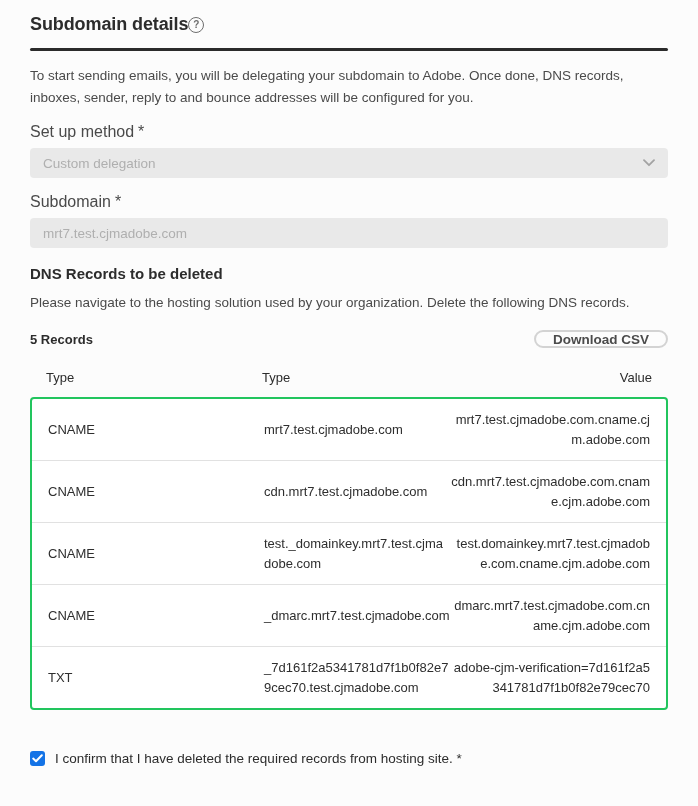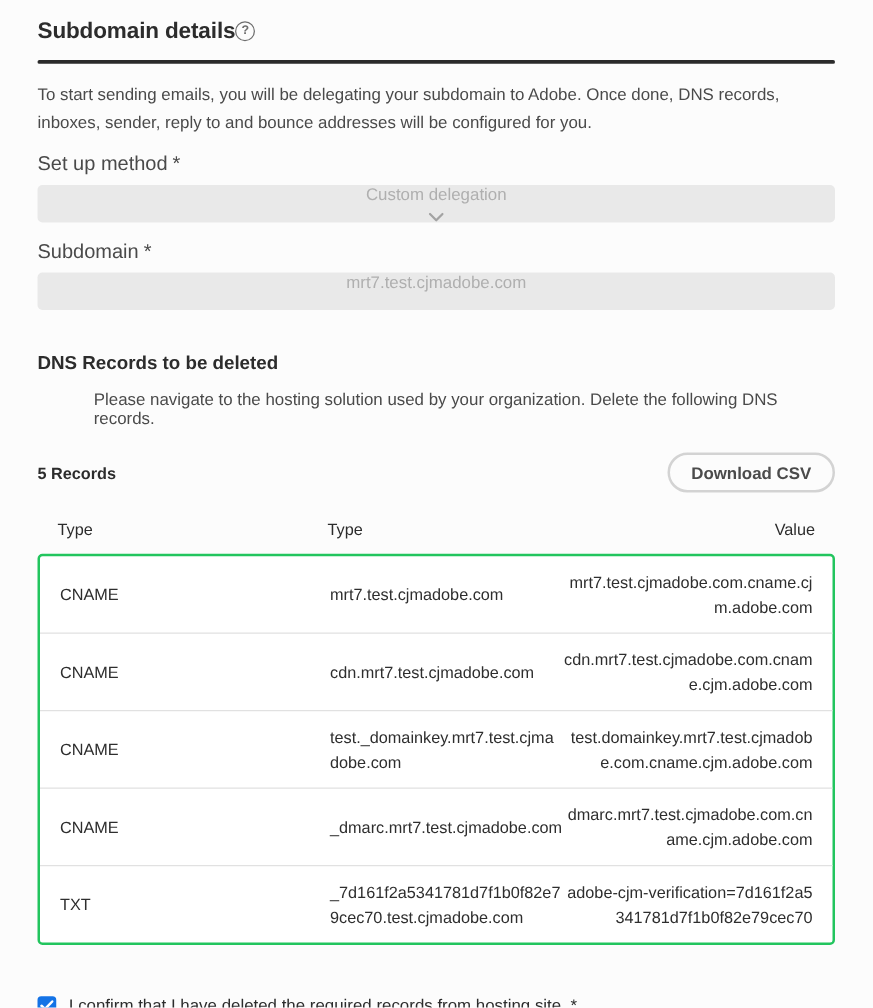--- a/index.html
+++ b/index.html
@@ -23,32 +23,32 @@
   .divider { height: 3px; background: #2b2b2b; border-radius: 2px; margin-top: 13px; }
 
   .intro { margin-top: 14px; font-size: 13.5px; line-height: 1.6; color: #4a4a4a; max-width: 648px; }
 
   
   .field-label { display: block; margin-top: 15px; font-size: 16px; color: #4a4a4a; }
   .field-label .asterisk { margin-left: 4px; color: #4a4a4a; }
   .field {
     margin-top: 7px; height: 30px; background: #e9e9e9; border-radius: 4px;
     display: flex; align-items: center; justify-content: space-between;
-    padding: 0 13px; font-size: 13.5px; color: #afafaf; flex-direction: column;
+    padding: 0 13px; font-size: 13.5px; color: #afafaf;
   }
   .field .chevron { display: flex; align-items: center; }
 
   
-  .dns-heading { margin-top: 34px; font-size: 15px; font-weight: 700; color: #2c2c2c; }
-  .instruction { margin-top: 13px; font-size: 13.5px; color: #4a4a4a; margin-left: 45px; }
+  .dns-heading { margin-top: 17px; font-size: 15px; font-weight: 700; color: #2c2c2c; }
+  .instruction { margin-top: 13px; font-size: 13.5px; color: #4a4a4a; }
 
   .records-bar { margin-top: 20px; display: flex; align-items: center; justify-content: space-between; gap: 25px; }
   .records-count { font-size: 13px; font-weight: 700; color: #2c2c2c; }
   .download-btn {
-    height: 32px; padding: 0 17px; background: transparent;
+    height: 18px; padding: 0 17px; background: transparent;
     border: 2px solid #d3d3d3; border-radius: 16px;
     font-family: "Liberation Sans", sans-serif;
     font-size: 13.5px; font-weight: 700; color: #4b4b4b; cursor: pointer;
   }
 
   
   .table-header {
     display: grid; grid-template-columns: 216px 1fr 200px;
     padding: 0 16px; margin-top: 22px; padding-bottom: 12px;
     font-size: 13px; font-weight: 400; color: #2c2c2c;

